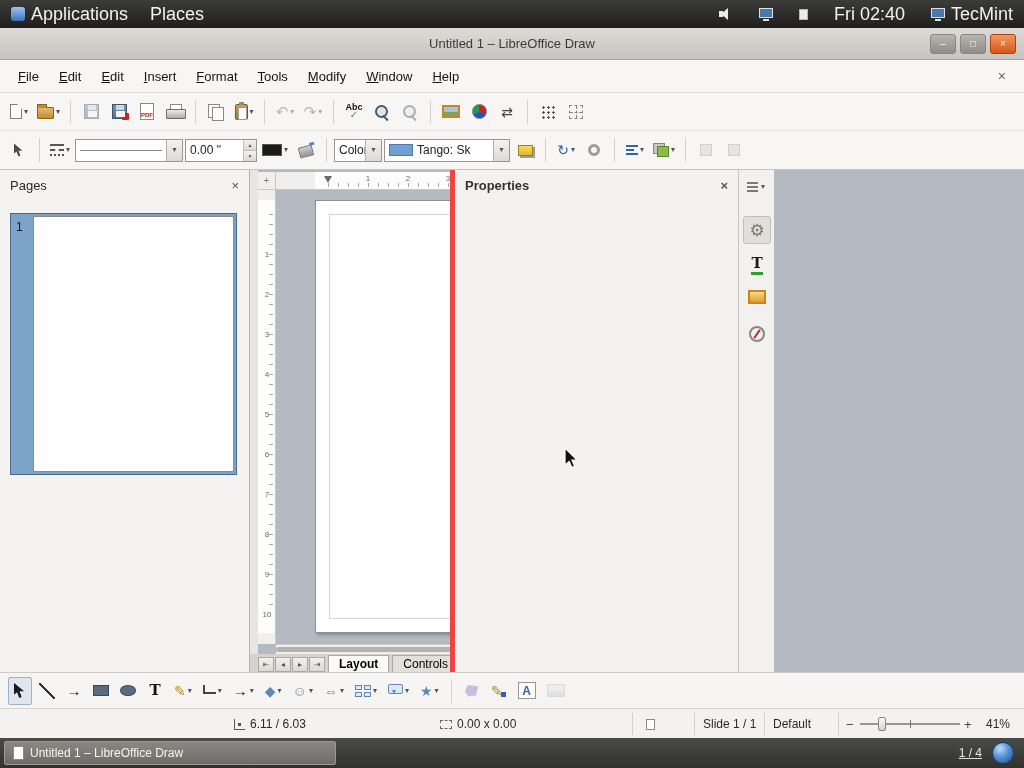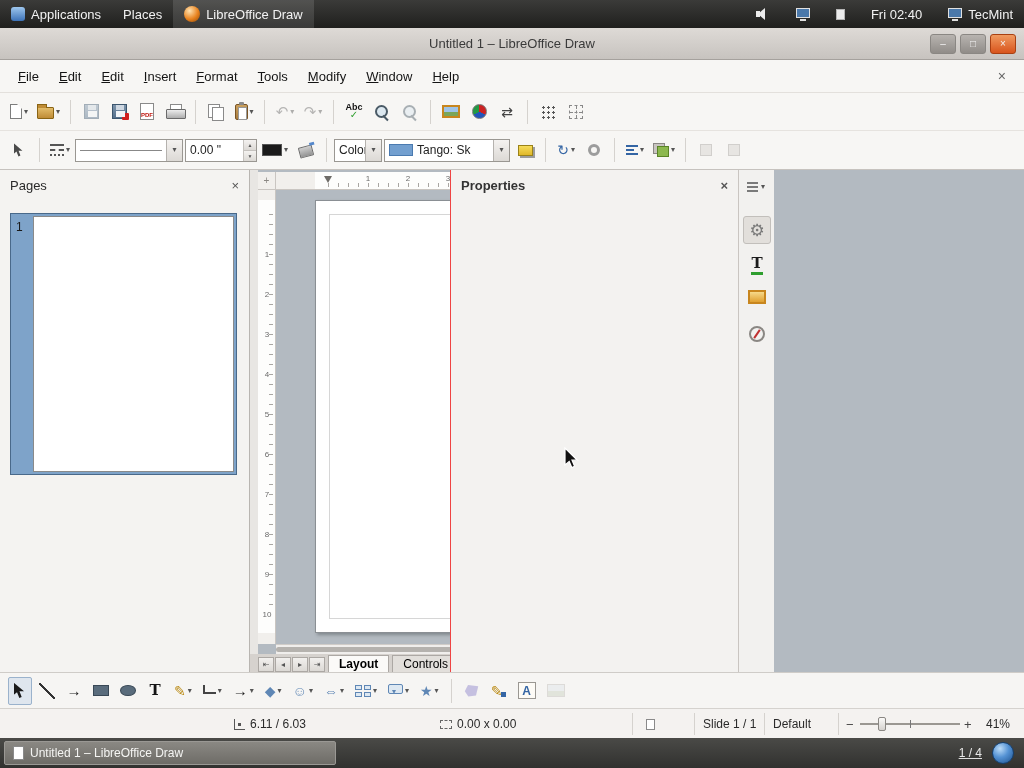--- a/index.html
+++ b/index.html
@@ -2,21 +2,21 @@
 <html><head>
 <meta charset="utf-8">
 <style>
   * { margin:0; padding:0; box-sizing:border-box; }
   html,body { width:1024px; height:768px; overflow:hidden; }
   body { font-family:"Liberation Sans", sans-serif; font-size:13px; color:#222; background:#e8e6e3; position:relative; }
 
   
   #gnome-panel { position:absolute; top:0; left:0; width:1024px; height:28px;
     background:linear-gradient(#3b3b39,#1f1f1d); color:#f2f2f2; display:flex; align-items:center; z-index:60; }
-  .p-item { height:28px; display:flex; align-items:center; gap:6px; padding:0 11px; font-size:13px; }
+  .p-item { height:28px; display:flex; align-items:center; gap:6px; padding:0 11px; font-size:18px; }
   .p-item.pressed { background:rgba(255,255,255,.12); }
   .p-right { margin-left:auto; display:flex; align-items:center; gap:4px; }
   .logo-dot { width:14px; height:14px; border-radius:3px; background:linear-gradient(#9ec7ee,#3c72b8); }
   .lo-orb { width:16px; height:16px; border-radius:50%; background:radial-gradient(circle at 35% 30%,#ffe2b0,#e8821e 55%,#8a4608); }
   .pi-speaker { position:relative; width:14px; height:12px; }
   .pi-speaker::before { content:""; position:absolute; left:0; top:3px; width:4px; height:6px; background:#ececec; }
   .pi-speaker::after { content:""; position:absolute; left:2px; top:0; border:6px solid transparent; border-right:7px solid #ececec; border-left:0; }
   .pi-monitor { width:14px; height:10px; border:1px solid #e0e0e0; background:#46financial; background:#4a78aa; position:relative; margin-bottom:3px; }
   .pi-monitor::after { content:""; position:absolute; left:3px; bottom:-4px; width:6px; height:2px; background:#e0e0e0; }
   .pi-page { width:9px; height:11px; background:#ececec; border:1px solid #b5b5b5; }
@@ -150,21 +150,21 @@
   #vscroll .thumb { position:absolute; left:2px; top:98px; width:9px; height:232px; background:#c2bfbb; border:1px solid #9a9792; border-radius:4px; }
   .edge-strip2 { position:absolute; left:447px; top:0; width:3px; height:502px; background:#e8e6e3; }
   #hscroll { position:absolute; left:26px; top:474px; width:407px; height:10px; background:#f0eeec; border-top:1px solid #d0ccc8; }
   #hscroll .thumb { position:absolute; left:0px; top:2px; width:284px; height:5px; background:#b5b2ae; border-radius:3px; }
 
   #tab-row { position:absolute; left:0; top:484px; width:450px; height:18px; background:#d6d2ce; display:flex; align-items:flex-end; padding-left:8px; gap:1px; }
   .tab-nav { width:16px; height:15px; background:linear-gradient(#f2f0ee,#dcd9d5); border:1px solid #aca8a4; display:flex; align-items:center; justify-content:center; font-size:8px; color:#555; margin-bottom:0; }
   .view-tab { height:17px; display:flex; align-items:center; padding:0 10px; font-size:12px; color:#000000; background:#e2dfdb; border:1px solid #aca8a4; border-bottom:none; margin-left:2px; }
   .view-tab.active { background:#fbfaf8; font-weight:bold; }
 
-  #props-panel { position:absolute; left:450px; top:0; width:288px; height:502px; background:#f3f2f0; border-left:1px solid #ef4444; }
+  #props-panel { position:absolute; left:450px; top:0; width:288px; height:502px; background:#f3f2f0; border-left:5px solid #ef4444; }
   #props-panel .panel-head { font-weight:bold; color:#333; }
   #props-msg { padding:6px 10px; font-size:11.5px; line-height:1.55; color:#1a1a1a; }
 
   #sidebar-strip { position:absolute; left:738px; top:0; width:36px; height:502px; background:#f2f1ef; border-left:1px solid #c9c5c1; }
   .sb-menu { position:absolute; left:8px; top:12px; display:flex; align-items:center; gap:3px; }
   .sb-menu .bars { display:flex; flex-direction:column; gap:2px; }
   .sb-menu .bars span { width:11px; height:2px; background:#7a7a7a; display:block; }
   .sb-icon { position:absolute; left:4px; width:28px; height:28px; display:flex; align-items:center; justify-content:center; border-radius:3px; }
   .sb-icon.selected { background:#e2dfdb; border:1px solid #c2bfbb; }
   .gear-glyph { font-size:17px; color:#7a7a7a; line-height:1; }
@@ -227,24 +227,20 @@
 <body>
 
 <div id="gnome-panel">
   <div class="p-item">
     <span class="logo-dot"></span>
     <span>Applications</span>
   </div>
   <div class="p-item">
     <span>Places</span>
   </div>
-  <div class="p-item pressed">
-    <span class="lo-orb"></span>
-    <span>LibreOffice Draw</span>
-  </div>
   <div class="p-right">
     <div class="p-item">
       <span class="pi-speaker"></span>
     </div>
     <div class="p-item">
       <span class="pi-monitor"></span>
     </div>
     <div class="p-item">
       <span class="pi-page"></span>
     </div>

